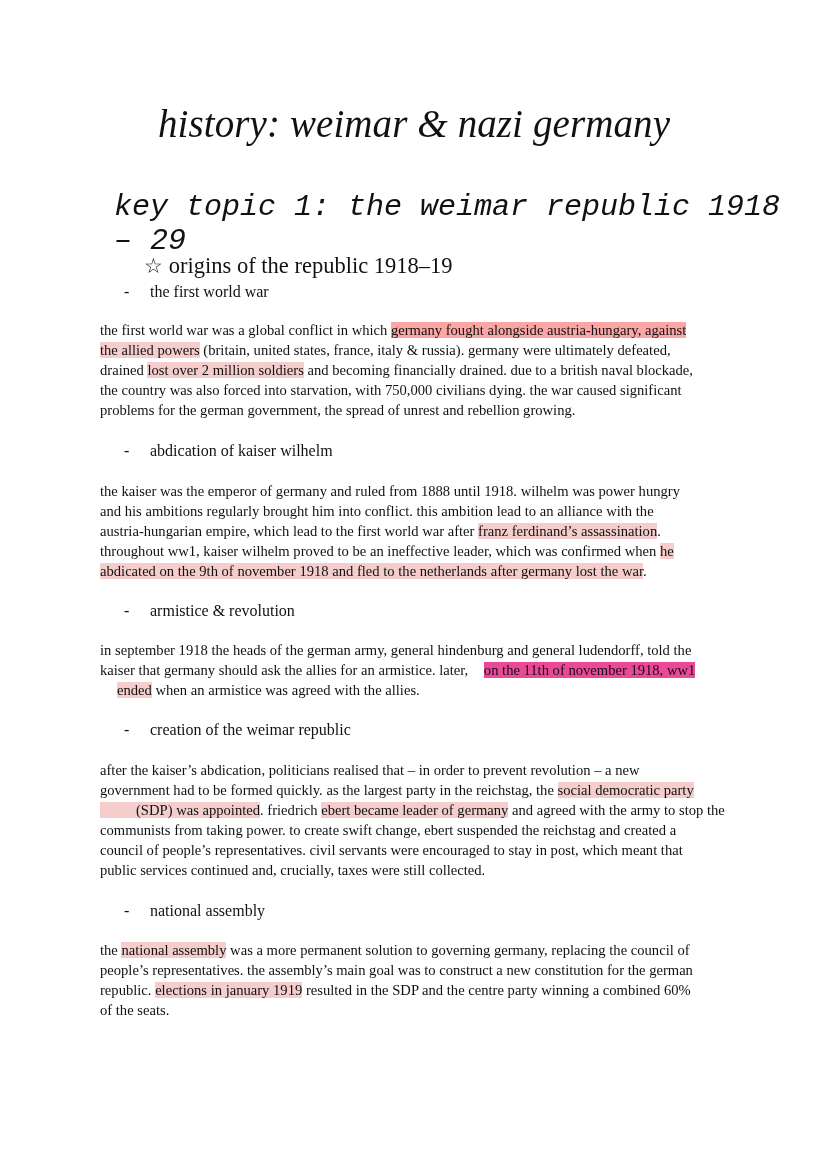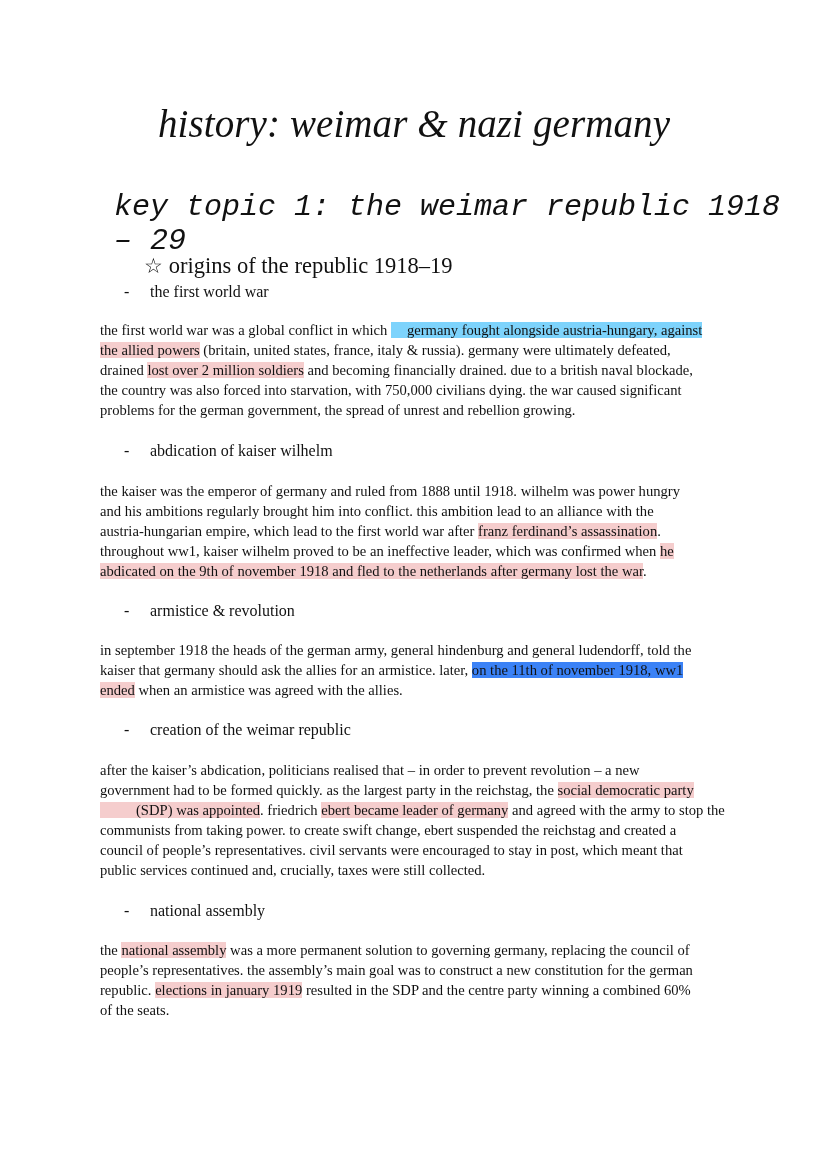--- a/index.html
+++ b/index.html
@@ -95,21 +95,21 @@
   <h1 class="title">history: weimar &amp; nazi germany</h1>
   <h2 class="topic">key topic 1: the weimar republic 1918 – 29</h2>
   <h3 class="subtopic">
     <span class="star">☆</span><span>origins of the republic 1918–19</span>
   </h3>
 
   <h4 class="section-head" style="top:279px">
     <span class="dash">-</span><span>the first world war</span>
   </h4>
   <div class="para" style="top:320px">
-      <span class="line"><span>the first world war was a global conflict in which </span><span class="hl" style="background: #7dd3fc; padding-left: 16px;">germany fought alongside austria-hungary, against</span></span>
+      <span class="line"><span>the first world war was a global conflict in which </span><span class="hl" style="background: #fca5a5;">germany fought alongside austria-hungary, against</span></span>
       <span class="line"><span class="hl" style="background: rgb(245, 205, 205);">the allied powers</span><span> (britain, united states, france, italy &amp; russia). germany were ultimately defeated,</span></span>
       <span class="line"><span>drained </span><span class="hl" style="background: rgb(245, 205, 205);">lost over 2 million soldiers</span><span> and becoming financially drained. due to a british naval blockade,</span></span>
       <span class="line"><span>the country was also forced into starvation, with 750,000 civilians dying. the war caused significant</span></span>
       <span class="line"><span>problems for the german government, the spread of unrest and rebellion growing.</span></span>
     </div>
 
   <h4 class="section-head" style="top:438px">
     <span class="dash">-</span><span>abdication of kaiser wilhelm</span>
   </h4>
   <div class="para" style="top:481px">
@@ -118,22 +118,22 @@
       <span class="line"><span>austria-hungarian empire, which lead to the first world war after </span><span class="hl" style="background: rgb(245, 205, 205);">franz ferdinand’s assassination</span><span>.</span></span>
       <span class="line"><span>throughout ww1, kaiser wilhelm proved to be an ineffective leader, which was confirmed when </span><span class="hl" style="background: rgb(245, 205, 205); margin-top: 24px;">he</span></span>
       <span class="line"><span class="hl" style="background: rgb(245, 205, 205);">abdicated on the 9th of november 1918 and fled to the netherlands after germany lost the war</span><span>.</span></span>
     </div>
 
   <h4 class="section-head" style="top:598px">
     <span class="dash">-</span><span>armistice &amp; revolution</span>
   </h4>
   <div class="para" style="top:640px">
       <span class="line"><span>in september 1918 the heads of the german army, general hindenburg and general ludendorff, told the</span></span>
-      <span class="line"><span>kaiser that germany should ask the allies for an armistice. later, </span><span class="hl" style="background: #3b82f6;">on the 11th of november 1918, ww1</span></span>
-      <span class="line"><span class="hl" style="background: rgb(245, 205, 205);">ended</span><span> when an armistice was agreed with the allies.</span></span>
+      <span class="line"><span>kaiser that germany should ask the allies for an armistice. later, </span><span class="hl" style="background: #ec4899; margin-left: 12px;">on the 11th of november 1918, ww1</span></span>
+      <span class="line"><span class="hl" style="background: rgb(245, 205, 205); margin-left: 17px;">ended</span><span> when an armistice was agreed with the allies.</span></span>
     </div>
 
   <h4 class="section-head" style="top:717px">
     <span class="dash">-</span><span>creation of the weimar republic</span>
   </h4>
   <div class="para" style="top:760px">
       <span class="line"><span>after the kaiser’s abdication, politicians realised that – in order to prevent revolution – a new</span></span>
       <span class="line"><span>government had to be formed quickly. as the largest party in the reichstag, the </span><span class="hl" style="background: rgb(245, 205, 205);">social democratic party</span></span>
       <span class="line"><span class="hl" style="background: rgb(245, 205, 205); padding-left: 36px;">(SDP) was appointed</span><span>. friedrich </span><span class="hl" style="background: rgb(245, 205, 205);">ebert became leader of germany</span><span> and agreed with the army to stop the</span></span>
       <span class="line"><span>communists from taking power. to create swift change, ebert suspended the reichstag and created a</span></span>

